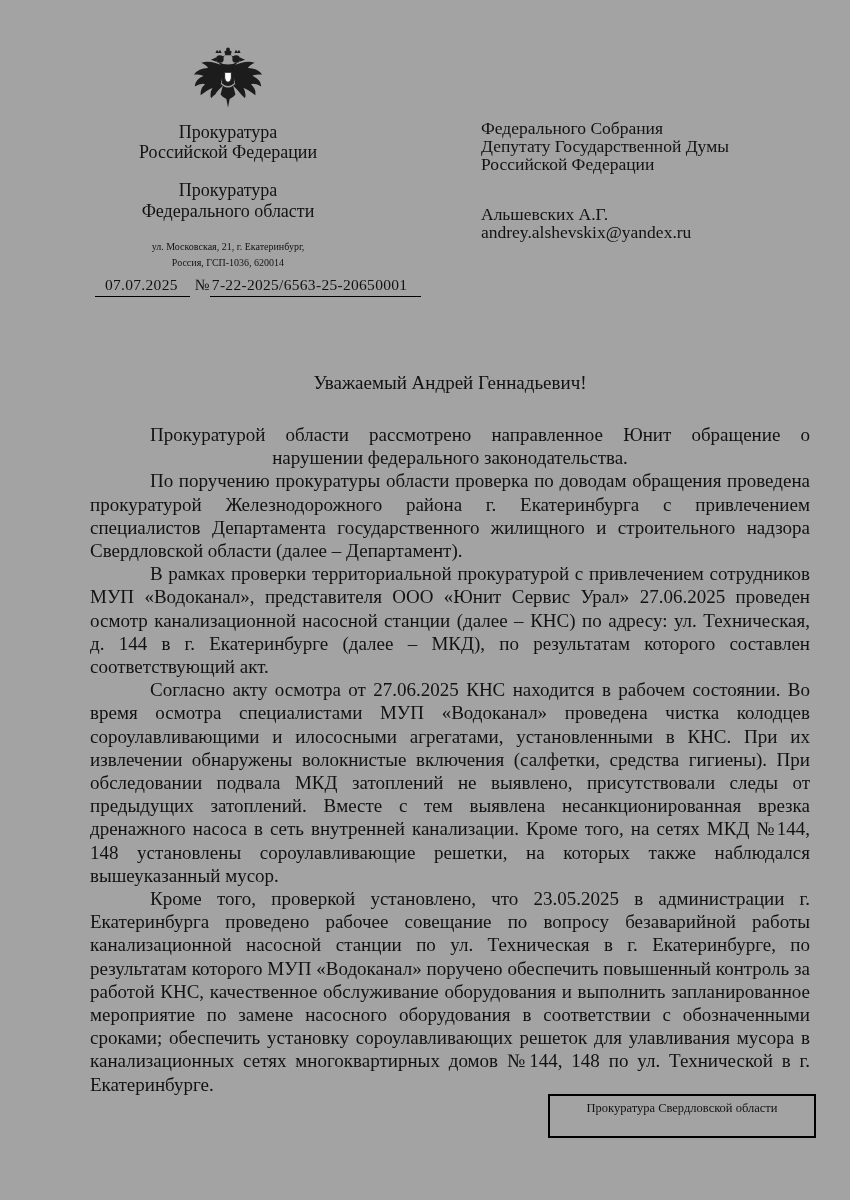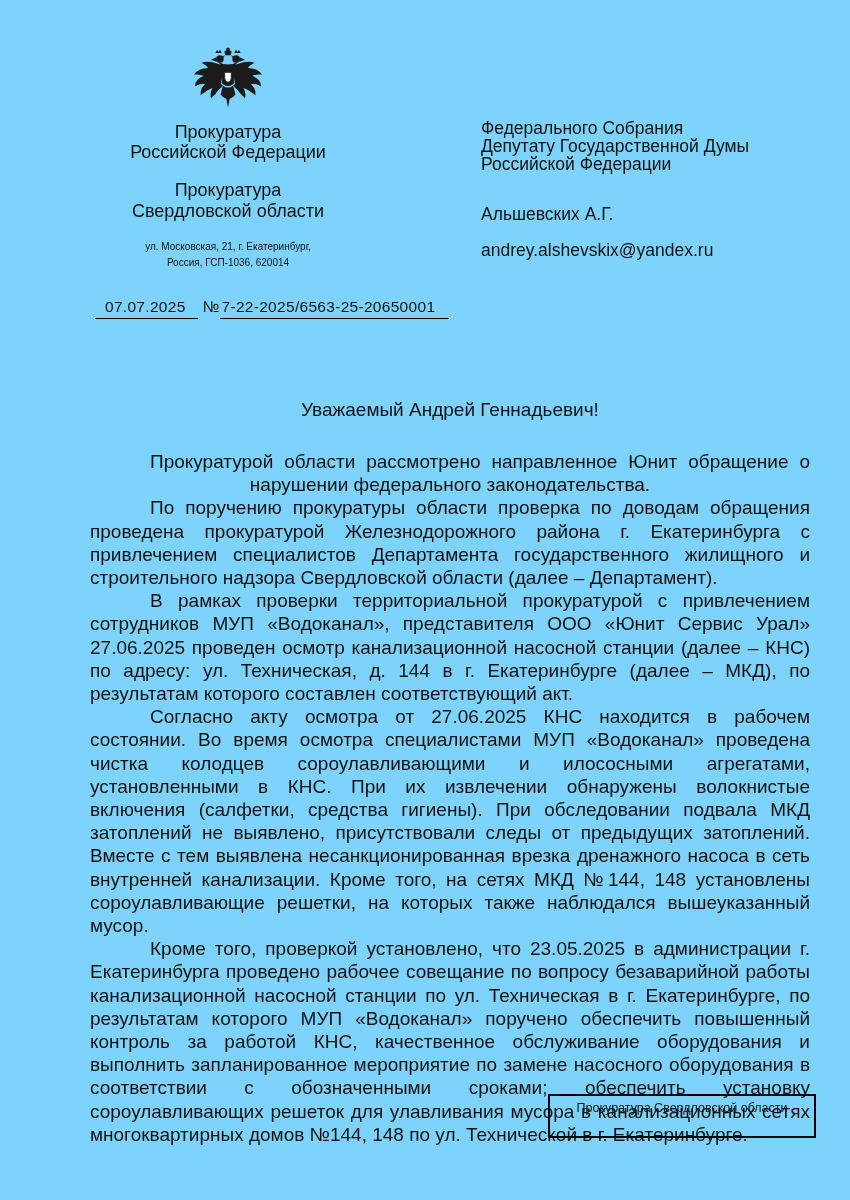--- a/index.html
+++ b/index.html
@@ -1,44 +1,44 @@
 <!DOCTYPE html>
 <html><head>
 <meta charset="utf-8">
 <style>
   html,body{margin:0;padding:0;background:#e8e8e8;}
   .page{
     position:relative;
     width:850px;height:1200px;
     margin:0 auto;
-    background:#7dd3fc;
-    font-family:Liberation Sans, sans-serif;
+    background:#a3a3a3;
+    font-family:Liberation Serif, serif;
     color:#121212;
     overflow:hidden;
   }
   
   .letterhead{position:absolute;left:97px;top:45px;width:262px;text-align:center;}
   .emblem{display:block;margin:0 auto;width:74px;height:68px;}
   .org-block1{margin-top:9px;font-size:18px;line-height:20px;}
   .org-block2{margin-top:18px;font-size:18px;line-height:21px;}
   .addr-block{margin-top:17px;font-size:10px;line-height:15.5px;}
   .ref-line{
-    position:absolute;left:95px;top:298px;
+    position:absolute;left:95px;top:276px;
     font-size:15.5px;white-space:nowrap;letter-spacing:.3px;
   }
   .uline{display:inline-block;border-bottom:1.5px solid #000;}
   .u-date{padding:0 12px 2px 10px;}
   .u-num{padding:0 14px 2px 2px;}
   .num-sign{margin-left:5px;}
   
   .recipient{position:absolute;left:481px;top:119px;width:310px;font-size:17.5px;line-height:18px;}
   .recipient .name{margin-top:32px;}
-  .recipient .email{margin-top:18px;}
+  .recipient .email{margin-top:0;}
   
-  .body-text{position:absolute;left:90px;top:371px;width:720px;margin-top:27px;}
+  .body-text{position:absolute;left:90px;top:371px;width:720px;}
   .salutation{text-align:center;font-size:19px;line-height:23px;margin:0 0 29px 0;}
   .body-text p{
     margin:0;font-size:19px;line-height:23.2px;
     text-align:justify;text-indent:60px;
   }
   .last-center{text-align-last:center;}
   
   .stamp{
     position:absolute;left:548px;top:1094px;width:268px;height:44px;
     border:2px solid #000;box-sizing:border-box;
@@ -85,21 +85,21 @@
       <path d="M45.5 36 h9 v7.5 q0 4.5 -4.5 6 q-4.5 -1.5 -4.5 -6 Z" fill="#ffffff" stroke="#1c1c1c" stroke-width="1.2"></path>
     </svg>
 
     <div class="org-block1">
       <div>Прокуратура</div>
       <div>Российской Федерации</div>
     </div>
 
     <div class="org-block2">
       <div>Прокуратура</div>
-      <div>Свердловской области</div>
+      <div>Федерального области</div>
     </div>
 
     <div class="addr-block">
       <div>ул. Московская, 21, г. Екатеринбург,</div>
       <div>Россия, ГСП-1036, 620014</div>
     </div>
   </div>
 
   <div class="ref-line">
     <span class="uline u-date">07.07.2025</span><span class="num-sign">№</span><span class="uline u-num">7-22-2025/6563-25-20650001</span>

